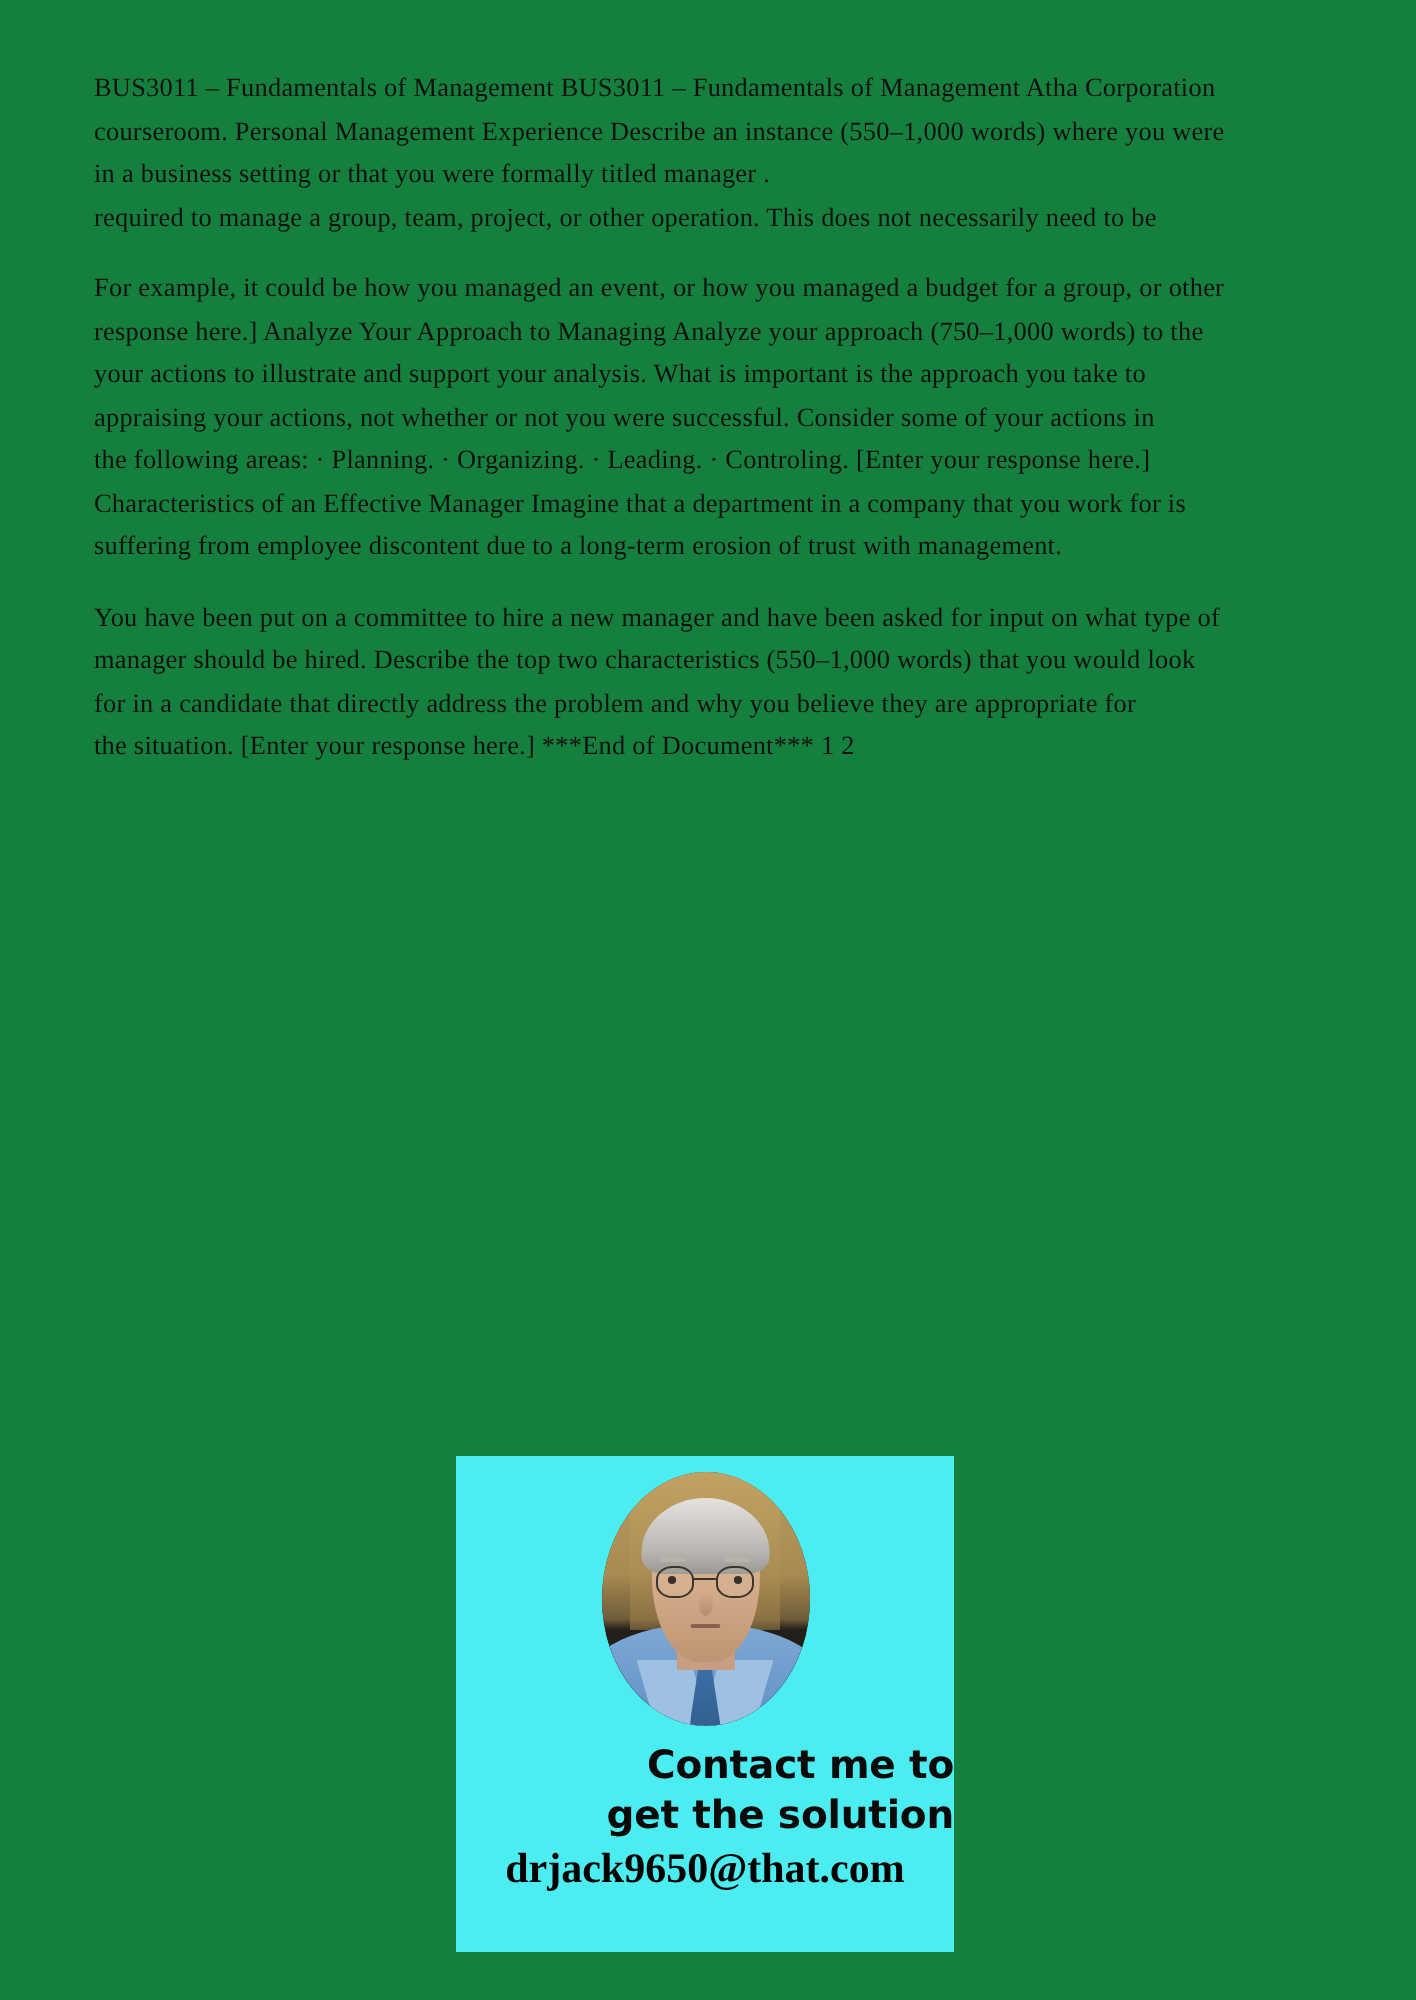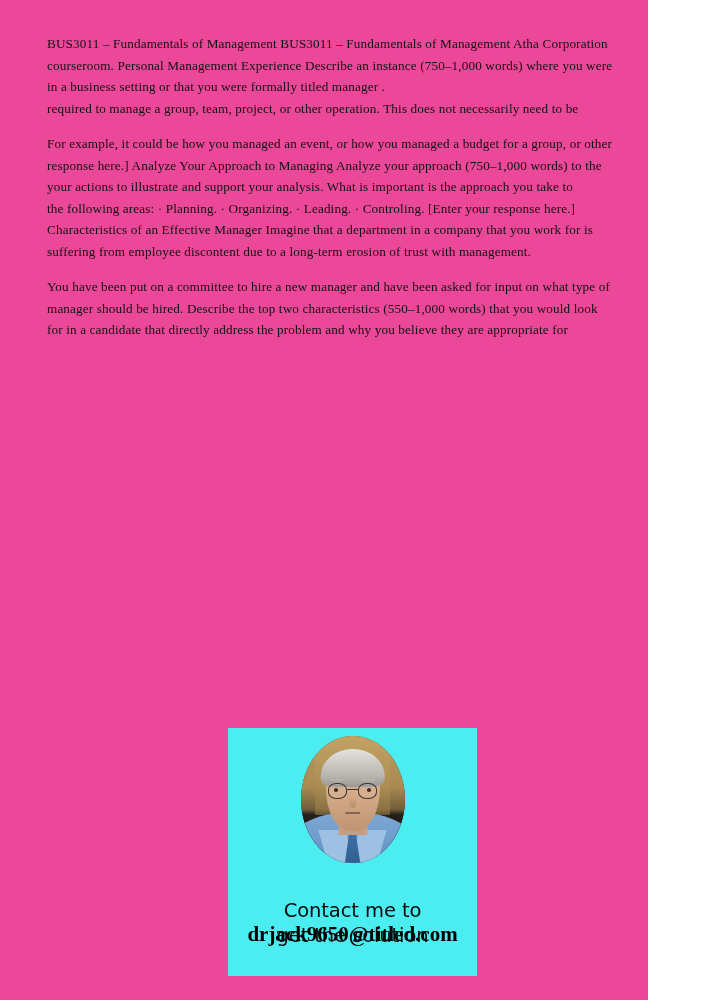--- a/index.html
+++ b/index.html
@@ -15,23 +15,23 @@
     overflow: hidden;
     font-family: "Liberation Serif", "DejaVu Serif", serif;
     color: #000000;
     -webkit-font-smoothing: antialiased;
   }
 
   .page {
     position: absolute;
     left: 0;
     top: 0;
-    width: 648px;
+    width: 708px;
     height: 1000px;
-    background: #ec4899;
+    background: #15803d;
   }
 
   .doc-body {
     position: absolute;
     left: 47px;
     top: 33px;
     width: 600px;
   }
 
   .para {
@@ -208,28 +208,27 @@
     transform: translateX(-50%);
     background: linear-gradient(180deg, rgba(170,125,95,0) 0%, rgba(160,115,88,0.45) 100%);
     border-radius: 0 0 50% 50%;
   }
 
   .promo-heading {
     position: absolute;
     left: 0;
     right: 0;
     top: 142px;
-    text-align: center;
+    text-align: right;
     font-family: "DejaVu Sans", "Liberation Sans", sans-serif;
-    font-weight: 400;
+    font-weight: 700;
     font-size: 19.5px;
     line-height: 25px;
     color: #0a0a0a;
     letter-spacing: -0.1px;
-    margin-top: 28px;
   }
 
   .promo-email {
     position: absolute;
     left: 0;
     right: 0;
     top: 193px;
     text-align: center;
     font-family: "Liberation Serif", "DejaVu Serif", serif;
     font-weight: 700;
@@ -240,38 +239,40 @@
 </style>
 </head>
 <body>
 
 <div class="page">
 
   <div class="doc-body">
 
     <div class="para">
       <div class="line">BUS3011 – Fundamentals of Management BUS3011 – Fundamentals of Management Atha Corporation</div>
-      <div class="line">courseroom. Personal Management Experience Describe an instance (750–1,000 words) where you were</div>
+      <div class="line">courseroom. Personal Management Experience Describe an instance (550–1,000 words) where you were</div>
       <div class="line">in a business setting or that you were formally titled manager .</div>
       <div class="line">required to manage a group, team, project, or other operation. This does not necessarily need to be</div>
     </div>
 
     <div class="para">
       <div class="line">For example, it could be how you managed an event, or how you managed a budget for a group, or other</div>
       <div class="line">response here.] Analyze Your Approach to Managing Analyze your approach (750–1,000 words) to the</div>
       <div class="line">your actions to illustrate and support your analysis. What is important is the approach you take to</div>
+      <div class="line">appraising your actions, not whether or not you were successful. Consider some of your actions in</div>
       <div class="line">the following areas: · Planning. · Organizing. · Leading. · Controling. [Enter your response here.]</div>
       <div class="line">Characteristics of an Effective Manager Imagine that a department in a company that you work for is</div>
       <div class="line">suffering from employee discontent due to a long-term erosion of trust with management.</div>
     </div>
 
     <div class="para">
       <div class="line">You have been put on a committee to hire a new manager and have been asked for input on what type of</div>
       <div class="line">manager should be hired. Describe the top two characteristics (550–1,000 words) that you would look</div>
       <div class="line">for in a candidate that directly address the problem and why you believe they are appropriate for</div>
+      <div class="line">the situation. [Enter your response here.] ***End of Document*** 1 2</div>
     </div>
 
   </div>
 
   <div class="promo-card">
 
     <div class="portrait-wrap">
       <div class="p-bg"></div>
       <div class="p-bgframe"></div>
       <div class="p-shoulders"></div>
@@ -290,17 +291,17 @@
       <div class="p-bridge"></div>
       <div class="p-nose"></div>
       <div class="p-mouth"></div>
     </div>
 
     <div class="promo-heading">
       <div>Contact me to</div>
       <div>get the solution</div>
     </div>
 
-    <div class="promo-email">drjack9650@titled.com</div>
+    <div class="promo-email">drjack9650@that.com</div>
 
   </div>
 
 </div>
 
 </body></html>

